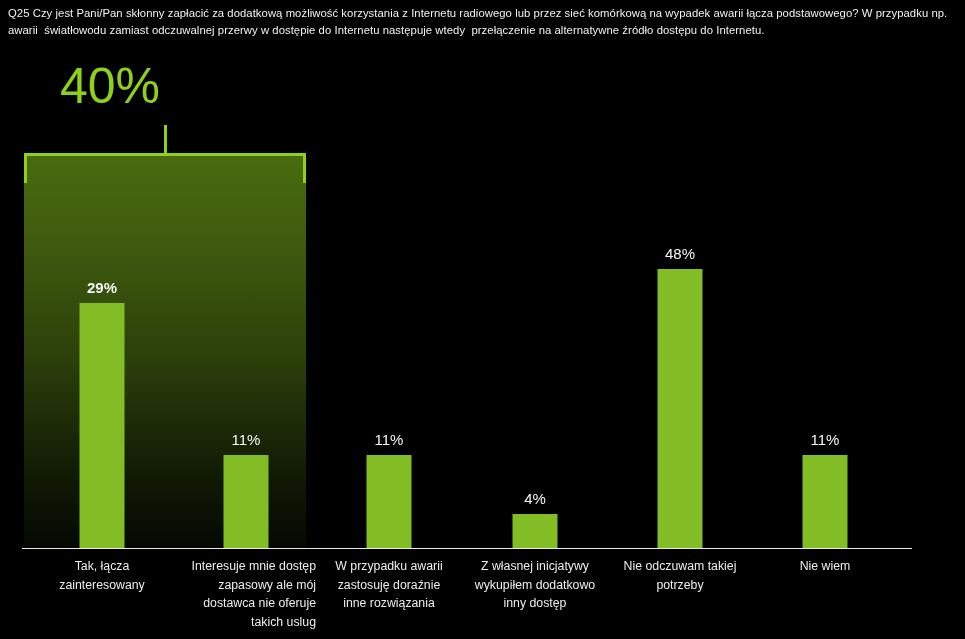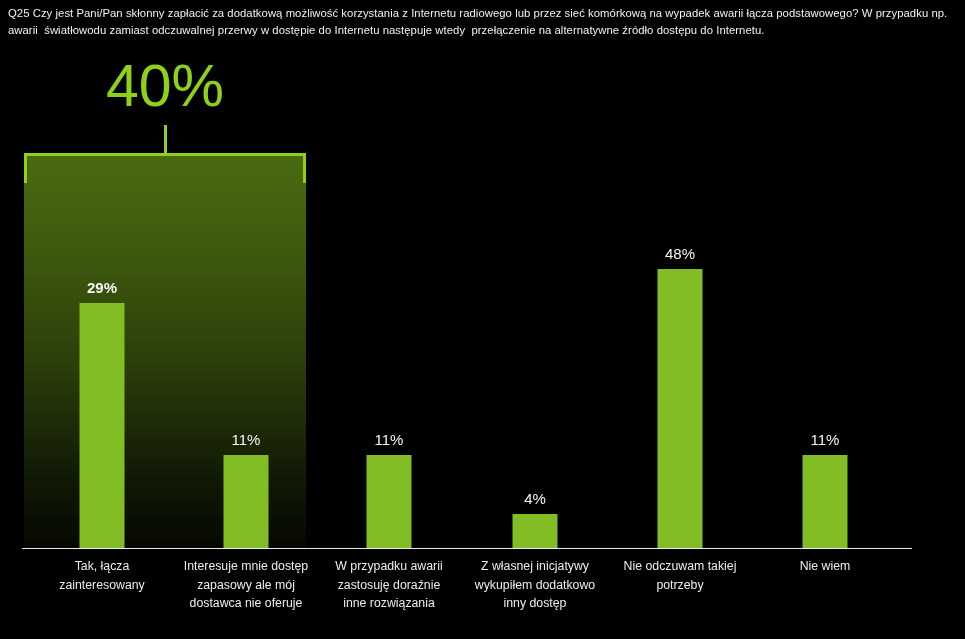--- a/index.html
+++ b/index.html
@@ -54,23 +54,22 @@
   #callout-stem {
     position:absolute;
     left:164px; top:77px;
     width:3px; height:30px;
     background:#8fd119;
   }
   #callout-value {
     position:absolute;
     left:60px; top:10px;
     width:210px;
-    text-align:center;
     color:#8fd119;
-    font-size:59px;
+    font-size:50px;
     line-height:56px;
     font-weight:400;
   }
 
   
   #axis-line {
     position:absolute;
     left:22px; top:500px;
     width:890px; height:1px;
     background:#e8e8e8;
@@ -155,24 +154,25 @@
         <div class="bar-group" style="left: 755px; width: 140px;">
           <div class="bar" title="11%" style="height: 93px; background: rgb(130, 189, 37);"></div>
           <div class="bar-label" style="bottom: 99px;">11%</div>
         </div>
       </div>
 
   <div class="cat-label" style="left: 32px; width: 140px;">
         <div>Tak, łącza</div>
         <div>zainteresowany</div>
       </div>
-      <div class="cat-label" style="left: 176px; width: 140px;">
+      <div class="cat-label" style="left: 176px; width: 140px; text-align: right;">
         <div>Interesuje mnie dostęp</div>
         <div>zapasowy ale mój</div>
         <div>dostawca nie oferuje</div>
+        <div>takich uslug</div>
       </div>
       <div class="cat-label" style="left: 319px; width: 140px;">
         <div>W przypadku awarii</div>
         <div>zastosuję doraźnie</div>
         <div>inne rozwiązania</div>
       </div>
       <div class="cat-label" style="left: 465px; width: 140px;">
         <div>Z własnej inicjatywy</div>
         <div>wykupiłem dodatkowo</div>
         <div>inny dostęp</div>

